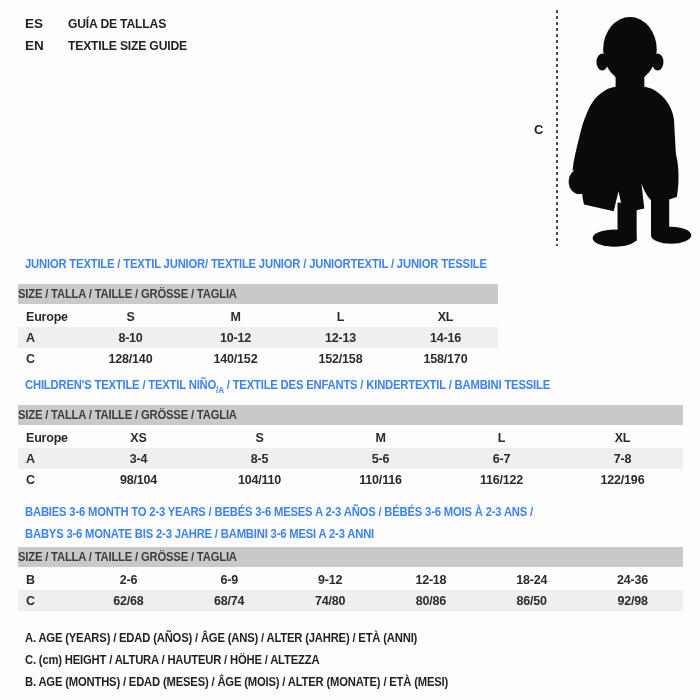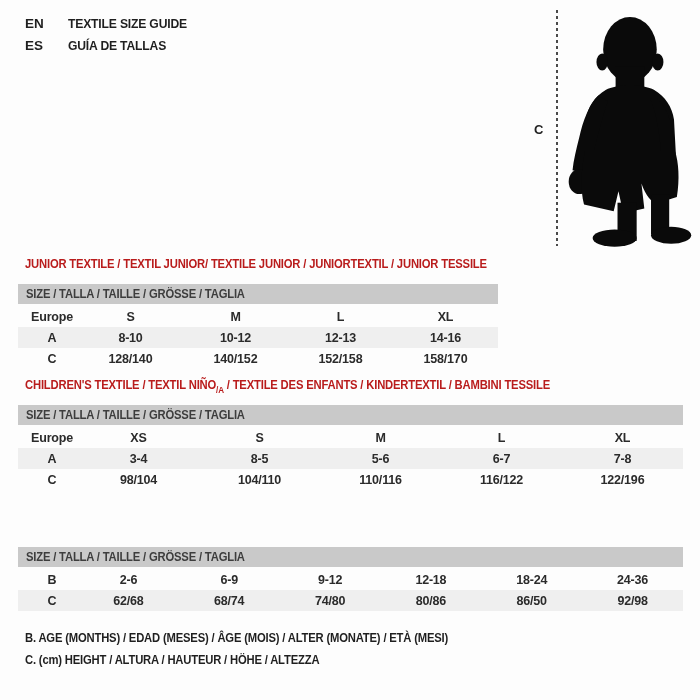--- a/index.html
+++ b/index.html
@@ -17,46 +17,46 @@
   
   .figure{position:absolute;left:528px;top:4px;width:172px;height:252px;}
   .dash-line{
     position:absolute;left:28px;top:6px;width:2px;height:236px;
     background:repeating-linear-gradient(to bottom,var(--dash,#4a4a4a) 0 3px,transparent 3px 6px);
   }
   .measure-label{position:absolute;left:6px;top:118px;font-weight:bold;font-size:13px;color:#222;}
   .figure svg{position:absolute;left:34px;top:2px;}
   .figure svg *{fill:var(--silhouette,#0a0a0a);}
   
-  .table-title{position:absolute;left:25px;font-weight:bold;font-size:12.5px;line-height:22px;color:#b91c1c;white-space:nowrap;}
+  .table-title{position:absolute;left:25px;font-weight:bold;font-size:12.5px;line-height:22px;color:#3b82f6;white-space:nowrap;}
   .table-title sub{font-size:9px;}
   .notes{position:absolute;left:25px;top:627px;font-weight:bold;font-size:12.5px;line-height:22px;}
   
   table.size-table{position:absolute;left:18px;border-collapse:collapse;table-layout:fixed;}
   table.size-table td{height:21px;padding:0;font-size:12.5px;font-weight:bold;color:#2b2b2b;text-align:center;letter-spacing:-0.2px;}
-  table.size-table td.lab{text-align:center;padding-left:8px;}
+  table.size-table td.lab{text-align:left;padding-left:8px;}
   table.size-table tr.bar td{
     background:var(--bar-bg,#c9c9c9);color:var(--bar-text,#3d3d3d);
-    text-align:left;padding-left:8px;height:20px;border-bottom:2px solid var(--page-bg,#fdfdfd);
+    text-align:left;height:20px;border-bottom:2px solid var(--page-bg,#fdfdfd);
   }
   table.size-table tr.alt td{background:var(--row-alt-bg,#efefef);}
 </style>
 </head>
 <body>
 
 <div class="page">
 
   <div class="langs">
     <div class="lang-row">
+      <span class="lang-code">ES</span>
+      <span class="cond">GUÍA DE TALLAS</span>
+    </div>
+    <div class="lang-row">
       <span class="lang-code">EN</span>
       <span class="cond">TEXTILE SIZE GUIDE</span>
-    </div>
-    <div class="lang-row">
-      <span class="lang-code">ES</span>
-      <span class="cond">GUÍA DE TALLAS</span>
     </div>
   </div>
 
   <div class="figure">
     <span class="measure-label">C</span>
     <div class="dash-line"></div>
     <svg width="134" height="246" viewBox="0 0 140 250" aria-hidden="true">
       <ellipse cx="71" cy="42" rx="28" ry="34"></ellipse>
       <ellipse cx="42" cy="55" rx="6" ry="9"></ellipse>
       <ellipse cx="100" cy="55" rx="6" ry="9"></ellipse>
@@ -149,20 +149,24 @@
         <td class="lab">C</td>
         <td>98/104</td>
         <td>104/110</td>
         <td>110/116</td>
         <td>116/122</td>
         <td>122/196</td>
       </tr>
     </tbody>
   </table>
 
+  <div class="table-title" style="top:501px">
+    <span class="cond">BABIES 3-6 MONTH TO 2-3 YEARS / BEBÉS 3-6 MESES A 2-3 AÑOS / BÉBÉS 3-6 MOIS À 2-3 ANS /</span><br>
+    <span class="cond">BABYS 3-6 MONATE BIS 2-3 JAHRE / BAMBINI 3-6 MESI A 2-3 ANNI</span>
+  </div>
   <table class="size-table" style="top:547px;width:665px">
     <colgroup>
         <col style="width:60px">
         <col>
         <col>
         <col>
         <col>
         <col>
         <col>
       </colgroup>
@@ -185,17 +189,18 @@
         <td>68/74</td>
         <td>74/80</td>
         <td>80/86</td>
         <td>86/50</td>
         <td>92/98</td>
       </tr>
     </tbody>
   </table>
 
   <div class="notes">
+    <div><span class="cond">A. AGE (YEARS) / EDAD (AÑOS) / ÂGE (ANS) / ALTER (JAHRE) / ETÀ (ANNI)</span></div>
+    <div><span class="cond">C. (cm) HEIGHT / ALTURA / HAUTEUR / HÖHE / ALTEZZA</span></div>
     <div><span class="cond">B. AGE (MONTHS) / EDAD (MESES) / ÂGE (MOIS) / ALTER (MONATE) / ETÀ (MESI)</span></div>
-    <div><span class="cond">C. (cm) HEIGHT / ALTURA / HAUTEUR / HÖHE / ALTEZZA</span></div>
   </div>
 
 </div>
 
 </body></html>

